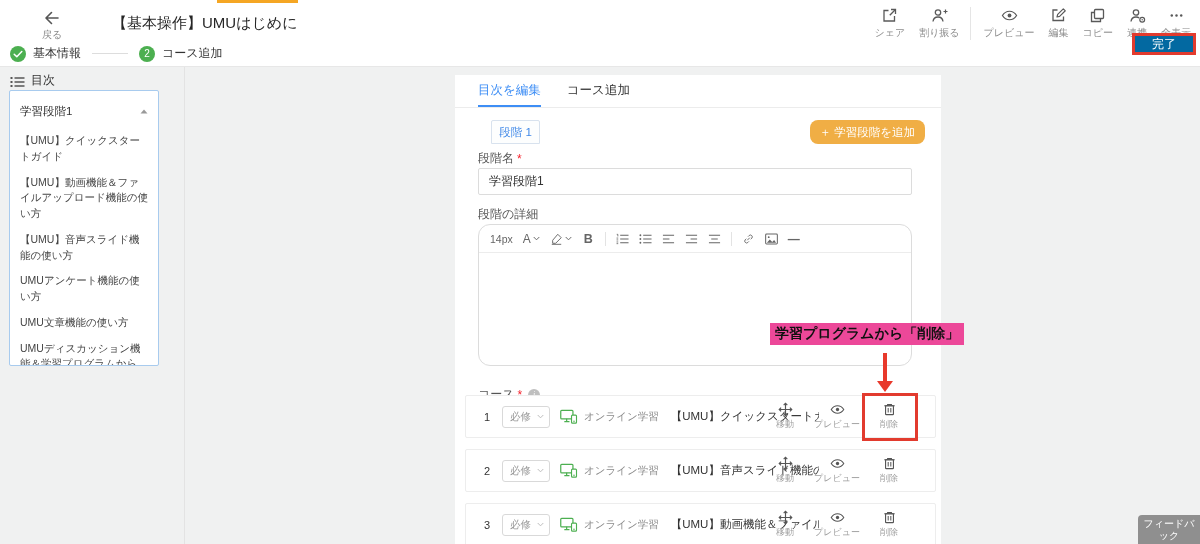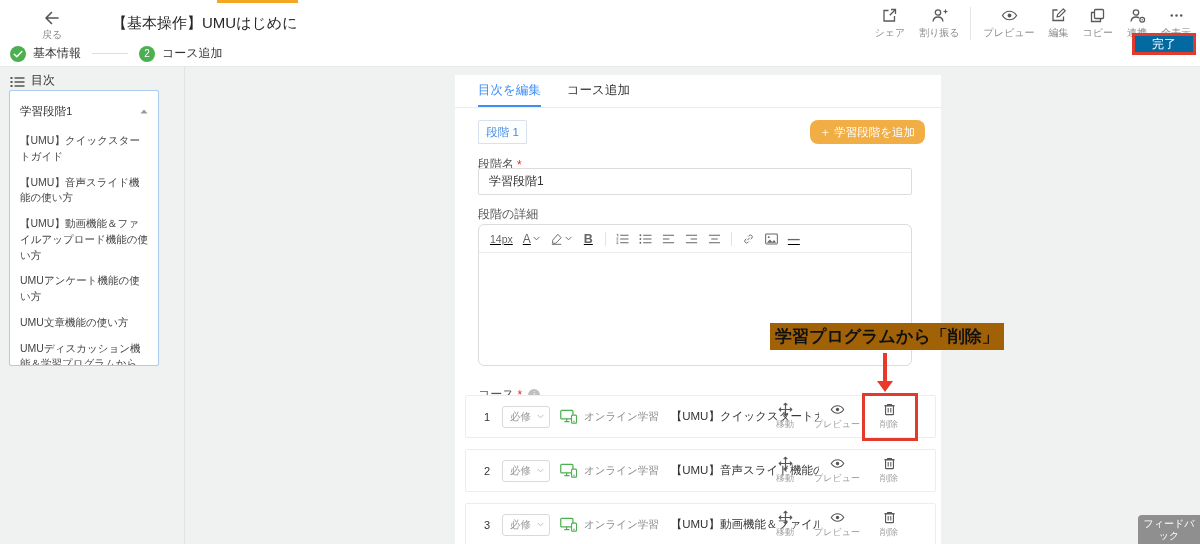--- a/index.html
+++ b/index.html
@@ -33,29 +33,29 @@
   .toc-box{position:absolute;left:9px;top:24px;width:150px;height:276px;background:#fff;border:1px solid #A8CBEE;border-radius:2px;padding:10px 7px;box-sizing:border-box;overflow:hidden;}
   .toc-group{display:flex;justify-content:space-between;align-items:center;font-size:11.5px;color:#333;padding:3px 3px 14px 3px;cursor:pointer;}
   .toc-group svg{width:8px;height:5px;color:#999;}
   .toc-item{font-size:10.5px;color:#444;line-height:1.5;margin-bottom:10px;padding:0 3px;cursor:pointer;}
 
   
   .panel{position:absolute;left:455px;top:9px;width:486px;height:469px;background:#fff;}
   .tabs{position:absolute;top:0;left:0;right:0;height:33px;border-bottom:1px solid #ececec;display:flex;padding-left:23px;gap:26px;box-sizing:border-box;}
   .tab{font-size:12.5px;color:#333;display:flex;align-items:center;cursor:pointer;border-bottom:2px solid transparent;}
   .tab.active{color:#3E8EF5;border-bottom-color:#3E8EF5;}
-  .stage-row{position:absolute;left:23px;right:16px;top:45px;height:24px;display:flex;justify-content:space-between;align-items:center;}
+  .stage-row{position:absolute;left:36px;right:16px;top:45px;height:24px;display:flex;justify-content:space-between;align-items:center;}
   .stage-tab{width:47px;height:22px;border:1px solid #d8e2ee;background:#fdfefe;color:#4189E8;font-size:11.5px;display:flex;align-items:center;justify-content:center;border-radius:2px 2px 0 0;cursor:pointer;}
   .add-stage{height:24px;padding:0 10px;background:#F0AE45;color:#fff;font-size:11.5px;border:none;border-radius:8px;cursor:pointer;font-family:inherit;}
   .field-label{position:absolute;left:23px;font-size:12px;color:#555;display:flex;align-items:center;}
   .req{color:#F5222D;margin-left:3px;}
-  .lbl-name{top:81px;}
+  .lbl-name{top:75px;}
   .stage-input{position:absolute;left:23px;top:93px;width:434px;height:27px;box-sizing:border-box;border:1px solid #dcdcdc;border-radius:2px;padding:0 10px;font-size:12px;color:#333;font-family:inherit;outline:none;}
   .lbl-detail{top:131px;}
-  .editor{position:absolute;left:23px;top:149px;width:434px;height:142px;border:1px solid #dcdcdc;border-radius:6px;box-sizing:border-box;text-decoration:underline;}
+  .editor{position:absolute;left:23px;top:149px;width:434px;height:142px;border:1px solid #dcdcdc;border-radius:12px;box-sizing:border-box;}
   .ed-toolbar{height:27px;border-bottom:1px solid #ececec;display:flex;align-items:center;padding:0 6px;color:#666;}
   .ed-item{padding:0 5px;font-size:10.5px;display:flex;align-items:center;cursor:pointer;color:#666;}
   .ed-item svg{width:13px;height:12px;}
   .ed-item .caret svg{width:7px;height:5px;margin-left:2px;}
   .ed-A{font-size:12px;}
   .ed-bold{font-weight:700;font-size:12.5px;padding:0 7px;}
   .ed-sep{width:1px;height:14px;background:#e3e3e3;margin:0 5px;}
   .ed-hr{font-size:12px;font-weight:700;}
   .ed-content{position:absolute;top:27px;left:0;right:0;bottom:0;cursor:text;}
   .lbl-course{top:303px;margin-top:8px;}
@@ -69,21 +69,21 @@
   .row-online-icon{margin-left:10px;display:flex;flex:none;}
   .row-online-icon svg{width:18px;height:15px;}
   .row-type{margin-left:6px;font-size:10.5px;color:#8a8a8a;white-space:nowrap;flex:none;}
   .row-title{margin-left:12px;font-size:11.5px;color:#333;white-space:nowrap;overflow:hidden;max-width:148px;}
   .row-actions{position:absolute;right:24px;top:0;bottom:0;display:flex;align-items:center;gap:8px;}
   .act{width:44px;display:flex;flex-direction:column;align-items:center;color:#555;cursor:pointer;}
   .act svg{width:15px;height:15px;}
   .act em{font-style:normal;font-size:9px;color:#a0a0a0;margin-top:1px;white-space:nowrap;}
 
   
-  .annotation{position:absolute;left:770px;top:257px;font-size:17px;font-weight:700;color:#111;background:#a16207;padding:2px 5px;white-space:nowrap;z-index:5;}
+  .annotation{position:absolute;left:770px;top:257px;font-size:14px;font-weight:700;color:#111;background:#ec4899;padding:2px 5px;white-space:nowrap;z-index:5;}
   .arrow-line{position:absolute;left:883px;top:287px;width:4px;height:29px;background:#E8392B;z-index:5;pointer-events:none;}
   .arrow-head{position:absolute;left:877px;top:315px;width:0;height:0;border-left:8px solid transparent;border-right:8px solid transparent;border-top:11px solid #E8392B;z-index:5;pointer-events:none;}
   .highlight-box{position:absolute;left:862px;top:327px;width:50px;height:42px;border:3px solid #E23B2E;z-index:5;pointer-events:none;}
   .feedback{position:absolute;right:0;bottom:0;width:52px;height:27px;background:#8f8f8f;color:#fff;font-size:10px;line-height:12px;border:none;border-radius:4px 0 0 0;padding:1px 5px;cursor:pointer;font-family:inherit;z-index:6;}
 </style>
 </head>
 <body>
 
 <div class="screen">
 
@@ -199,23 +199,23 @@
         <span style="display:flex;">
             <svg viewBox="0 0 8 5">
               <path d="M4 0.5L7.5 4.5H0.5z" fill="currentColor"></path>
             </svg>
           </span>
       </div>
       <div>
 
           <div class="toc-item">【UMU】クイックスタートガイド</div>
 
+          <div class="toc-item">【UMU】動画機能＆ファイルアップロード機能の使い方</div>
+
           <div class="toc-item">【UMU】音声スライド機能の使い方</div>
-
-          <div class="toc-item">【UMU】動画機能＆ファイルアップロード機能の使い方</div>
 
           <div class="toc-item">UMUアンケート機能の使い方</div>
 
           <div class="toc-item">UMU文章機能の使い方</div>
 
           <div class="toc-item">UMUディスカッション機能＆学習プログラムから</div>
 
         </div>
     </div>
 

